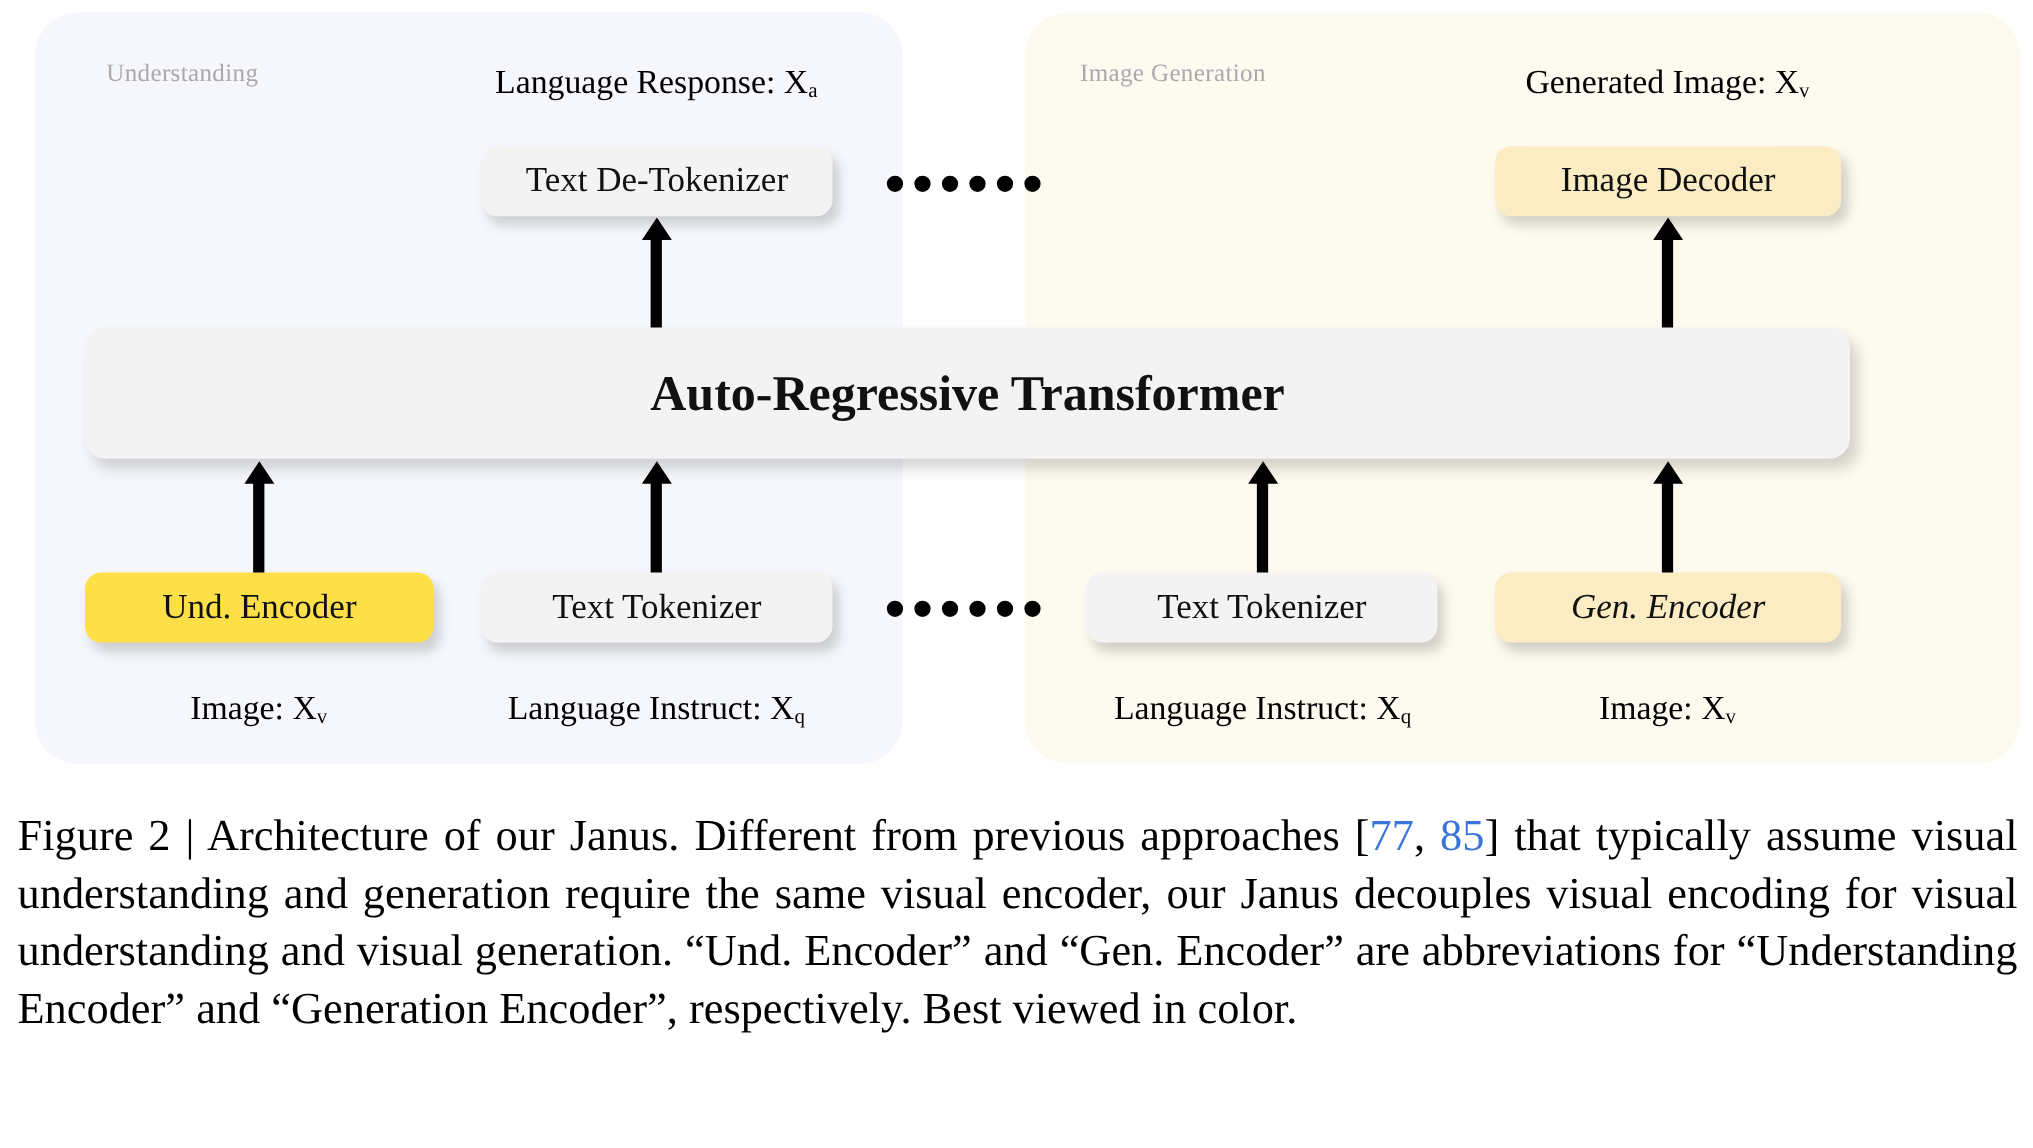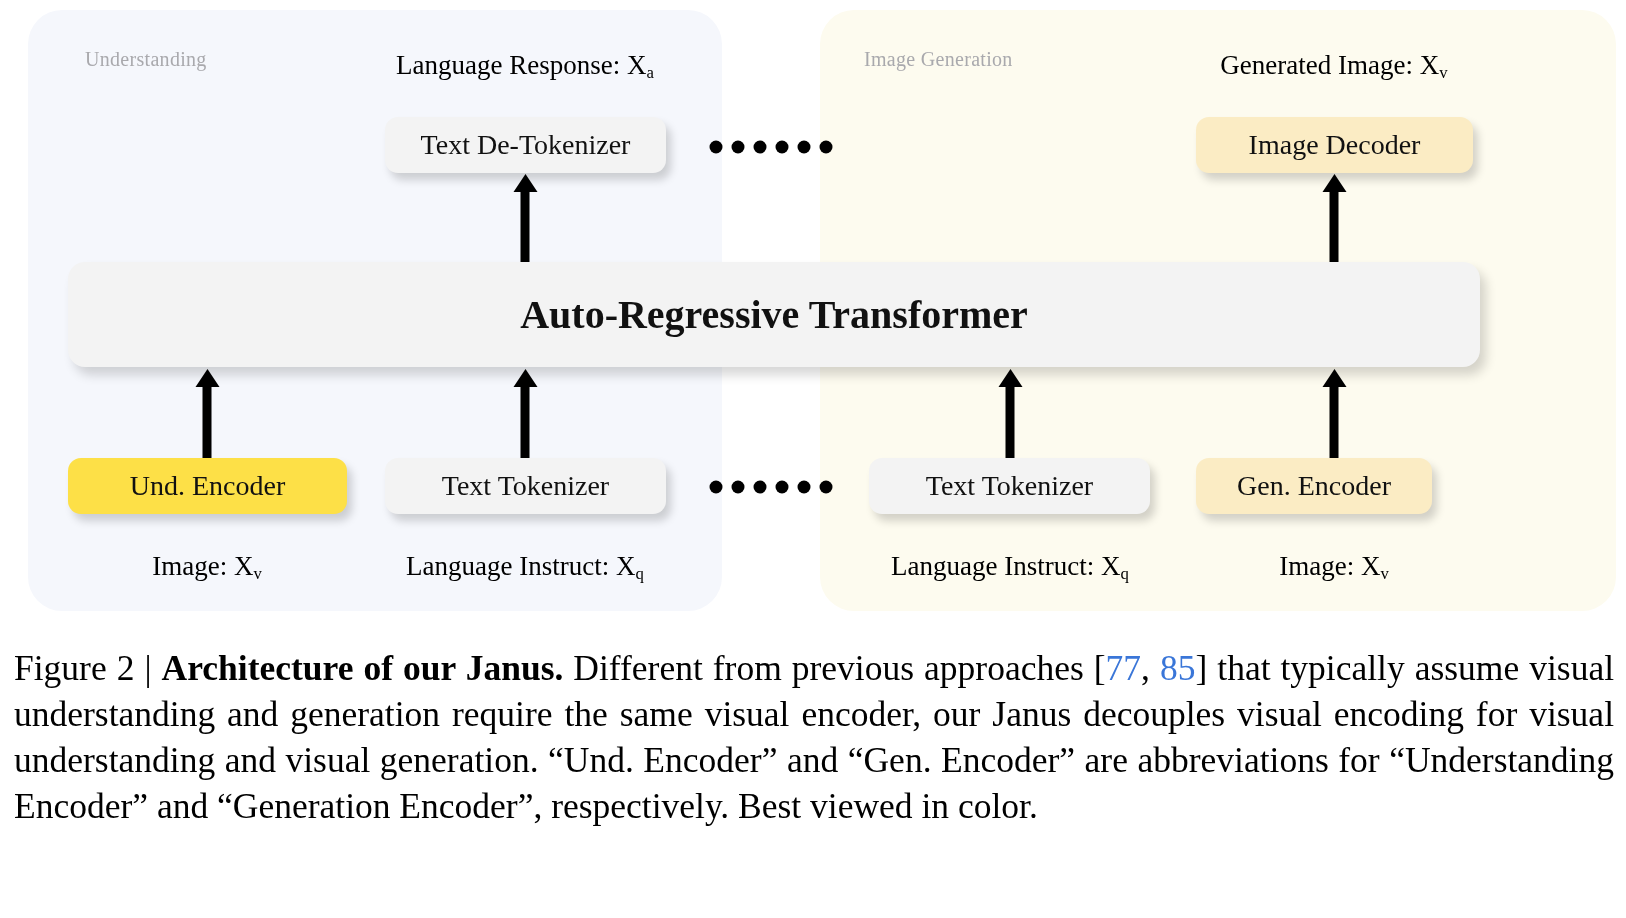--- a/index.html
+++ b/index.html
@@ -87,21 +87,21 @@
   }
   .box.gray   { background: #f3f3f3; }
   .box.blue   { background: #fde047; }
   .box.yellow { background: #fbecc4; }
 
   #box-text-detokenizer { left: 385px;  top: 117px; width: 281px; height: 56px; }
   #box-image-decoder    { left: 1196px; top: 117px; width: 277px; height: 56px; }
   #box-und-encoder      { left: 68px;   top: 458px; width: 279px; height: 56px; }
   #box-text-tokenizer-1 { left: 385px;  top: 458px; width: 281px; height: 56px; }
   #box-text-tokenizer-2 { left: 869px;  top: 458px; width: 281px; height: 56px; }
-  #box-gen-encoder      { left: 1196px; top: 458px; width: 236px; height: 56px; }
+  #box-gen-encoder      { left: 1196px; top: 458px; width: 277px; height: 56px; font-style: italic; }
 
   #box-transformer {
     left: 68px;
     top: 262px;
     width: 1412px;
     height: 105px;
     border-radius: 17px;
     background: #f3f3f3;
     box-shadow: 6px 8px 11px rgba(0,0,0,0.16);
     font-size: 40px;
@@ -154,21 +154,21 @@
     position: absolute;
     left: 14px;
     top: 645px;
     width: 1600px;
     font-size: 35.5px;
     line-height: 1.30;
     color: #000;
     text-align: justify;
     text-justify: inter-word;
   }
-  #caption b { font-weight: bold; }
+  #caption b { font-weight: normal; }
   .cite { color: #3a76d8; }
 </style>
 </head>
 <body>
 
 <div id="figure">
 
   <div class="panel" id="panel-understanding"></div>
   <div class="panel" id="panel-generation"></div>
 

